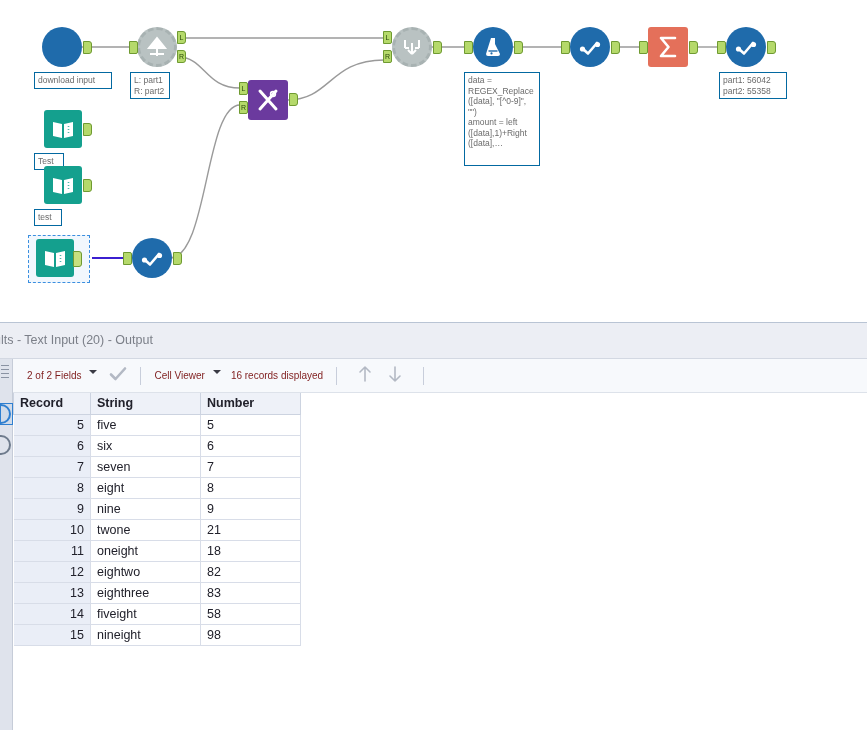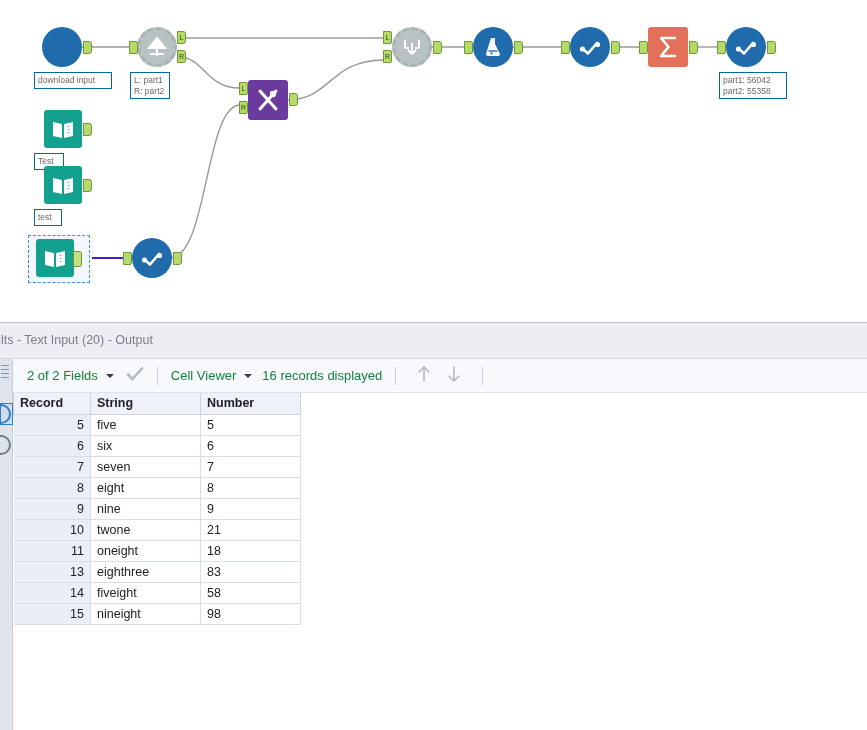--- a/index.html
+++ b/index.html
@@ -125,23 +125,23 @@
     position: absolute;
     left: 13px; top: 36px;
     width: 854px; height: 34px;
     background: #f7f9fc;
     border-bottom: 1px solid #dde2ea;
     display: flex; align-items: center;
     padding-left: 14px;
     gap: 0px;
   }
   .tb-item {
-    font-size: 13px;
-    color: #15803d;
-    display: flex; align-items: center;
+    font-size: 10px;
+    color: #7f1d1d;
+    display: flex; 
     white-space: nowrap;
   }
   .tb-caret {
     width: 0; height: 0;
     border-left: 4px solid transparent;
     border-right: 4px solid transparent;
     border-top: 4px solid #3a3a44;
     margin: 0 10px 0 8px;
   }
   .tb-sep {
@@ -271,20 +271,27 @@
     <div class="nub in" style="left:-9px; top:14px;"></div>
     <div class="tool-circle" style="background:#1f6bab;">
       <svg width="24" height="24" viewBox="0 0 24 24" aria-hidden="true">
         <path d="M10 3 L14 3 L14 9 L19 19 A2 2 0 0 1 17 21 L7 21 A2 2 0 0 1 5 19 Z" fill="#ffffff"></path>
         <path d="M7.5 16 L16.5 16" stroke="#1f6bab" stroke-width="1.4"></path>
         <circle cx="10.5" cy="18.4" r="1.1" fill="#1f6bab"></circle>
       </svg>
     </div>
     <div class="nub out" style="left:41px; top:14px;"></div>
   </div>
+  <div class="anno" style="left:464px; top:72px; width:76px; height:94px;">data =
+REGEX_Replace
+([data], "[^0-9]",
+"")
+amount = left
+([data],1)+Right
+([data],…</div>
 
   <div class="tool" style="left:570px; top:27px;">
     <div class="nub in" style="left:-9px; top:14px;"></div>
     <div class="tool-circle" style="background:#1f6bab;">
       <svg width="26" height="26" viewBox="0 0 26 26" aria-hidden="true">
         <circle cx="5.5" cy="15" r="2.6" fill="#ffffff"></circle>
         <circle cx="20.5" cy="10.5" r="2.6" fill="#ffffff"></circle>
         <path d="M6 15 L11 19.5 L20 9" stroke="#ffffff" stroke-width="2.6" fill="none" stroke-linecap="round" stroke-linejoin="round"></path>
       </svg>
     </div>
@@ -450,20 +457,25 @@
           <td class="rec">10</td>
           <td>twone</td>
           <td>21</td>
         </tr>
         <tr>
           <td class="rec">11</td>
           <td>oneight</td>
           <td>18</td>
         </tr>
         <tr>
+          <td class="rec">12</td>
+          <td>eightwo</td>
+          <td>82</td>
+        </tr>
+        <tr>
           <td class="rec">13</td>
           <td>eighthree</td>
           <td>83</td>
         </tr>
         <tr>
           <td class="rec">14</td>
           <td>fiveight</td>
           <td>58</td>
         </tr>
         <tr>

